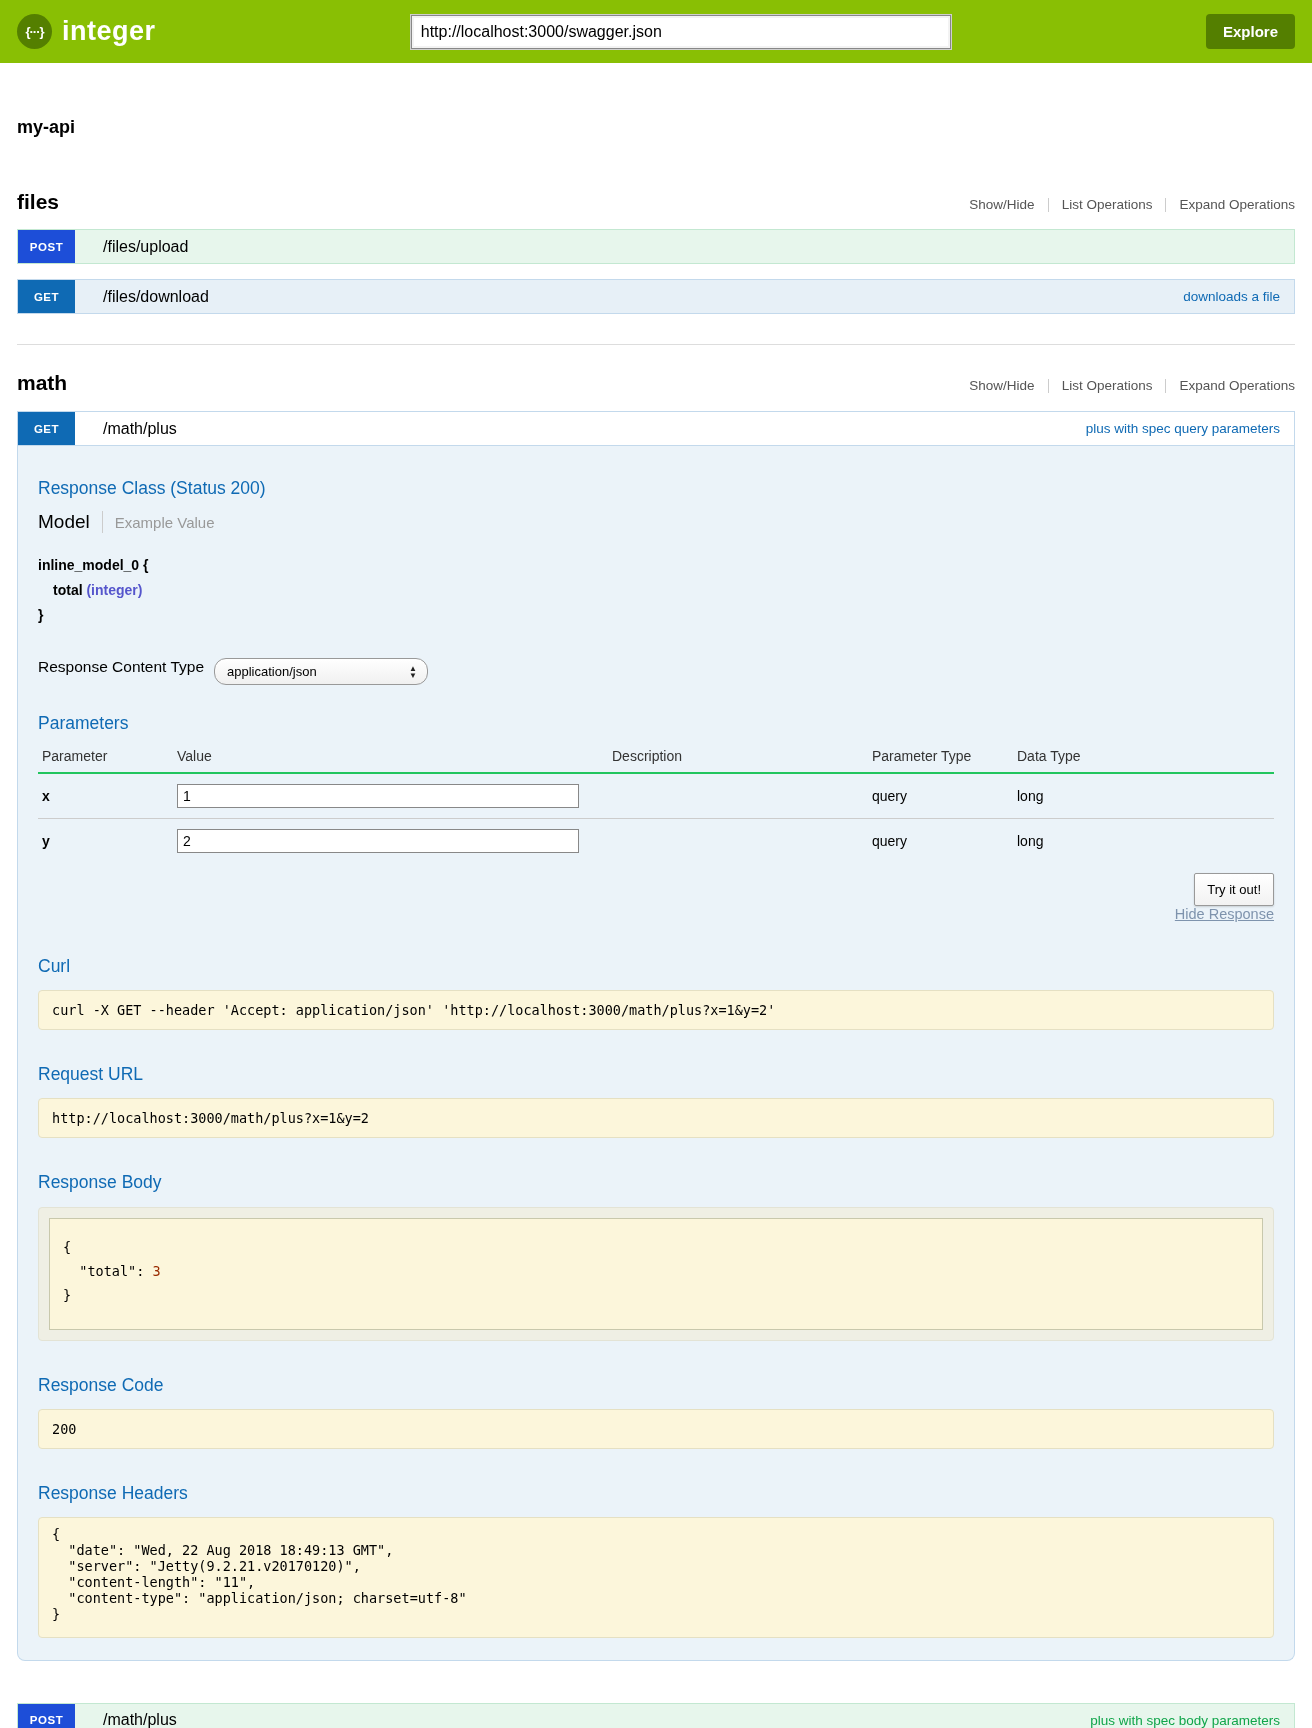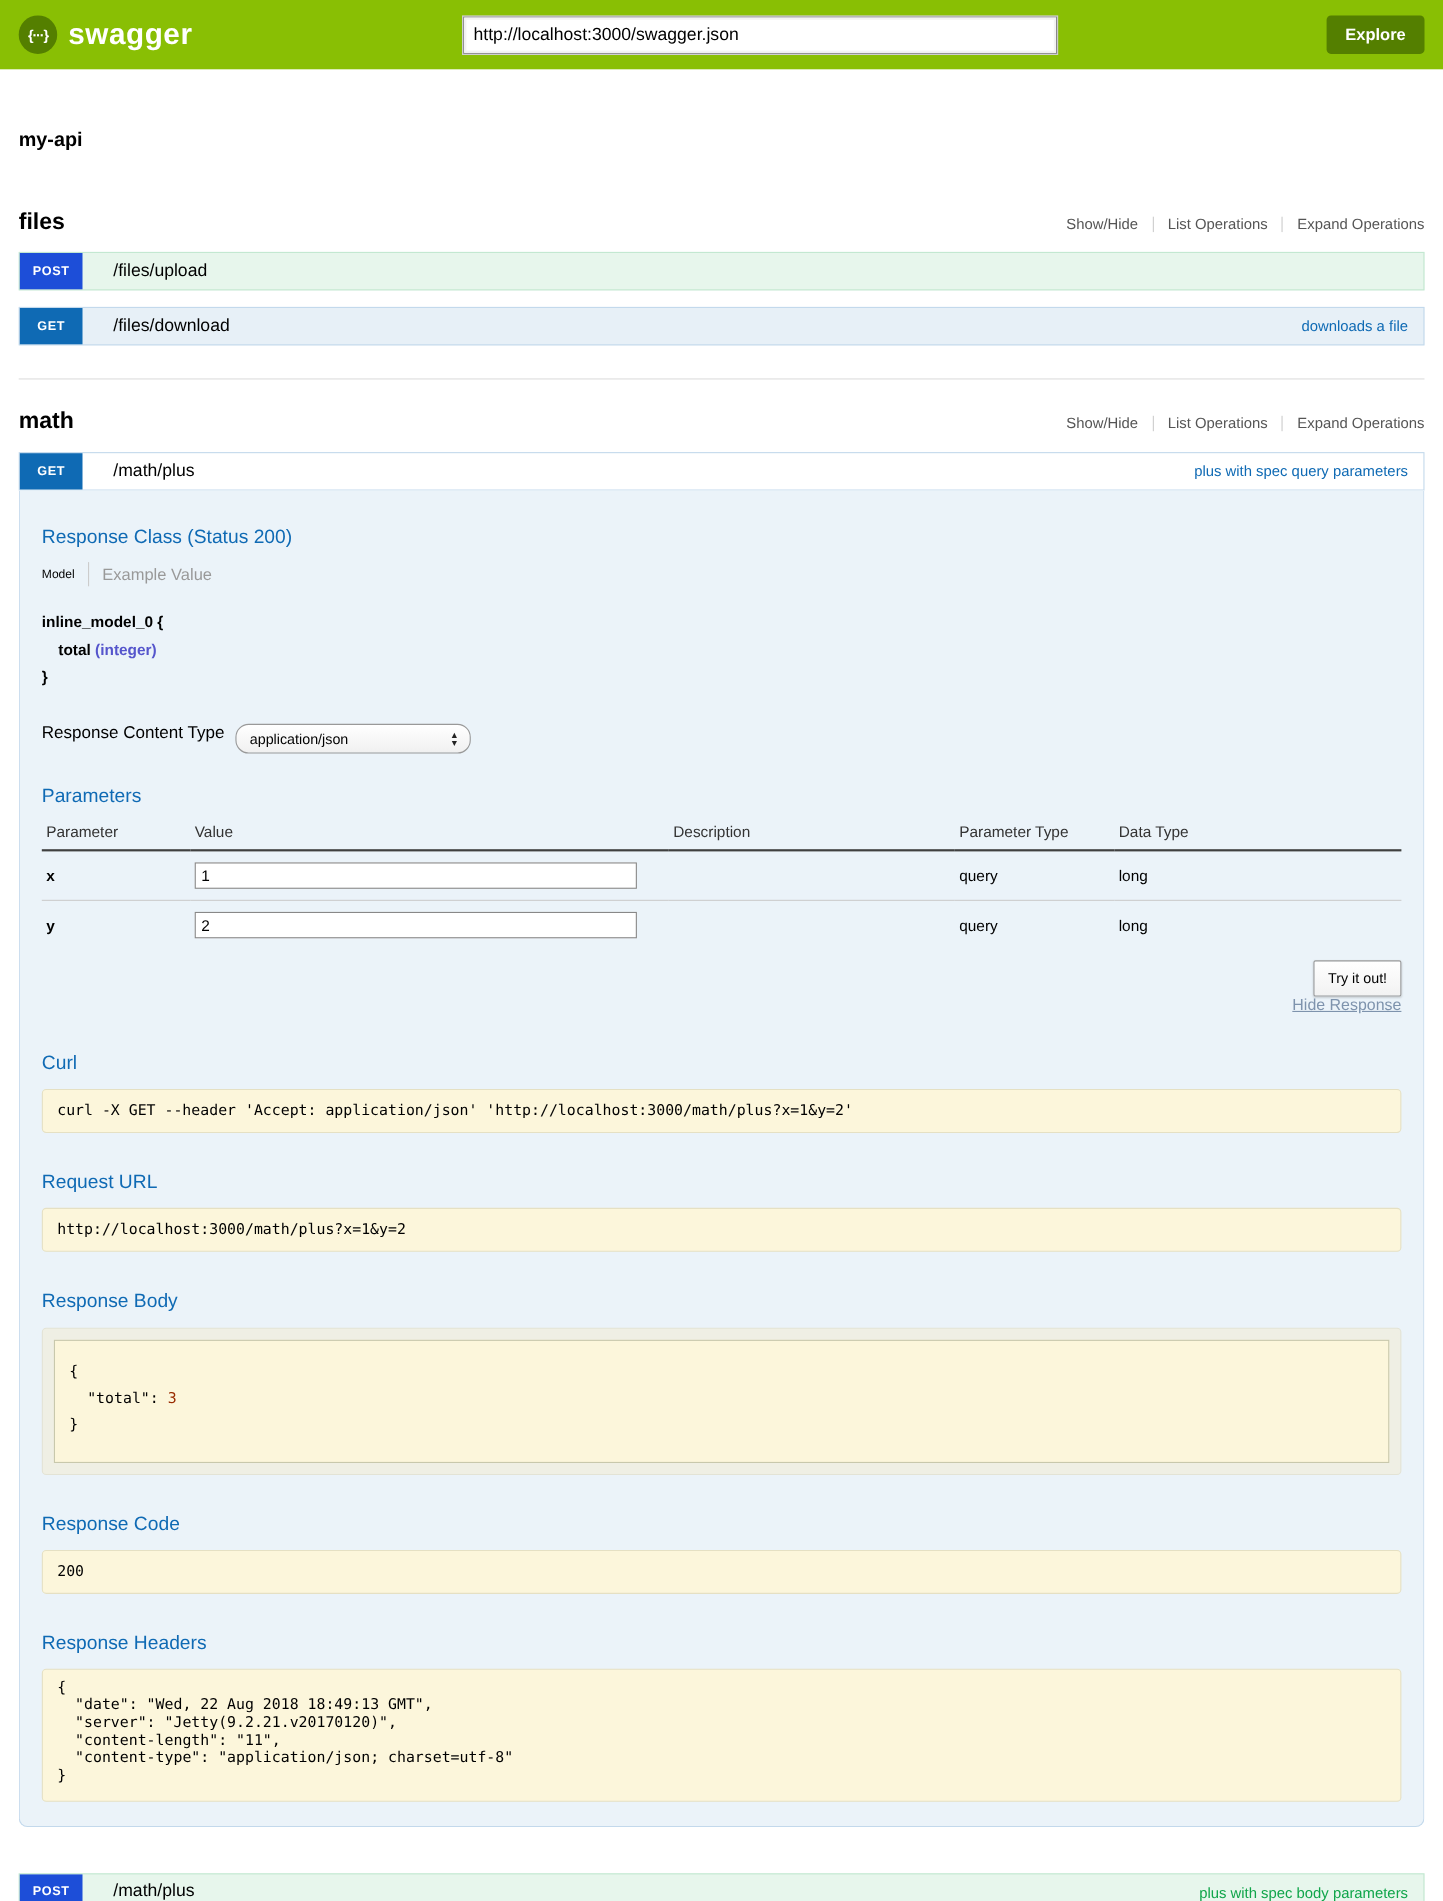--- a/index.html
+++ b/index.html
@@ -92,21 +92,21 @@
   .op-content {
     background: #ebf3f9;
     border: 1px solid #c3d9ec;
     border-top: none;
     border-radius: 0 0 8px 8px;
     padding: 32px 20px 22px 20px;
   }
   .blue-heading { color: #0f6ab4; font-size: 17.5px; font-weight: normal; }
 
   .model-tabs { display: flex; align-items: center; margin-top: 12px; }
-  .tab-model { font-size: 11px; color: #000; cursor: pointer; }
+  .tab-model { font-size: 19px; color: #000; cursor: pointer; }
   .tab-example { font-size: 15px; color: #999; cursor: pointer; }
   .tab-sep { width: 1px; height: 22px; background: #ccc; margin: 0 12px; }
 
   .model-signature { margin-top: 20px; font-size: 14px; font-weight: bold; line-height: 25px; color: #000; }
   .model-prop { padding-left: 15px; }
   .prop-type { color: #5555cc; font-weight: bold; }
 
   .content-type-row { display: flex; align-items: flex-start; margin-top: 30px; }
   .content-type-label { font-size: 15.5px; color: #000; }
   .fake-select {
@@ -125,21 +125,21 @@
 
   .params-heading { margin-top: 28px; }
   table.params { width: 100%; border-collapse: collapse; table-layout: fixed; margin-top: 8px; }
   table.params col.c-name  { width: 135px; }
   table.params col.c-value { width: 435px; }
   table.params col.c-desc  { width: 260px; }
   table.params col.c-ptype { width: 145px; }
   table.params th {
     text-align: left; font-size: 14px; font-weight: normal; color: #333;
     padding: 6px 4px 8px 4px;
-    border-bottom: 2px solid #404040;
+    border-bottom: 2px solid #22c55e;
   }
   table.params td {
     padding: 10px 4px; font-size: 14px; color: #000;
     border-bottom: 1px solid #ccc; vertical-align: middle;
   }
   table.params tr:last-child td { border-bottom: none; }
   td.param-name { font-weight: bold; padding-left: 13px; }
   .param-input {
     width: 402px; height: 24px;
     border: 1px solid #888; background: #fff;
@@ -191,21 +191,21 @@
   .num-literal { color: #992b00; }
 </style>
 </head>
 <body>
 
 <div class="topbar">
   <div class="logo">
     <span class="logo-circle">
       <span>{···}</span>
     </span>
-    <span class="logo-text">swagger</span>
+    <span class="logo-text">integer</span>
   </div>
   <div class="topbar-center">
     <input class="url-input" type="text" value="http://localhost:3000/swagger.json" style="">
   </div>
   <button class="explore-btn">Explore</button>
 </div>
 
 <div class="container">
 
   <h1 class="api-title">my-api</h1>

